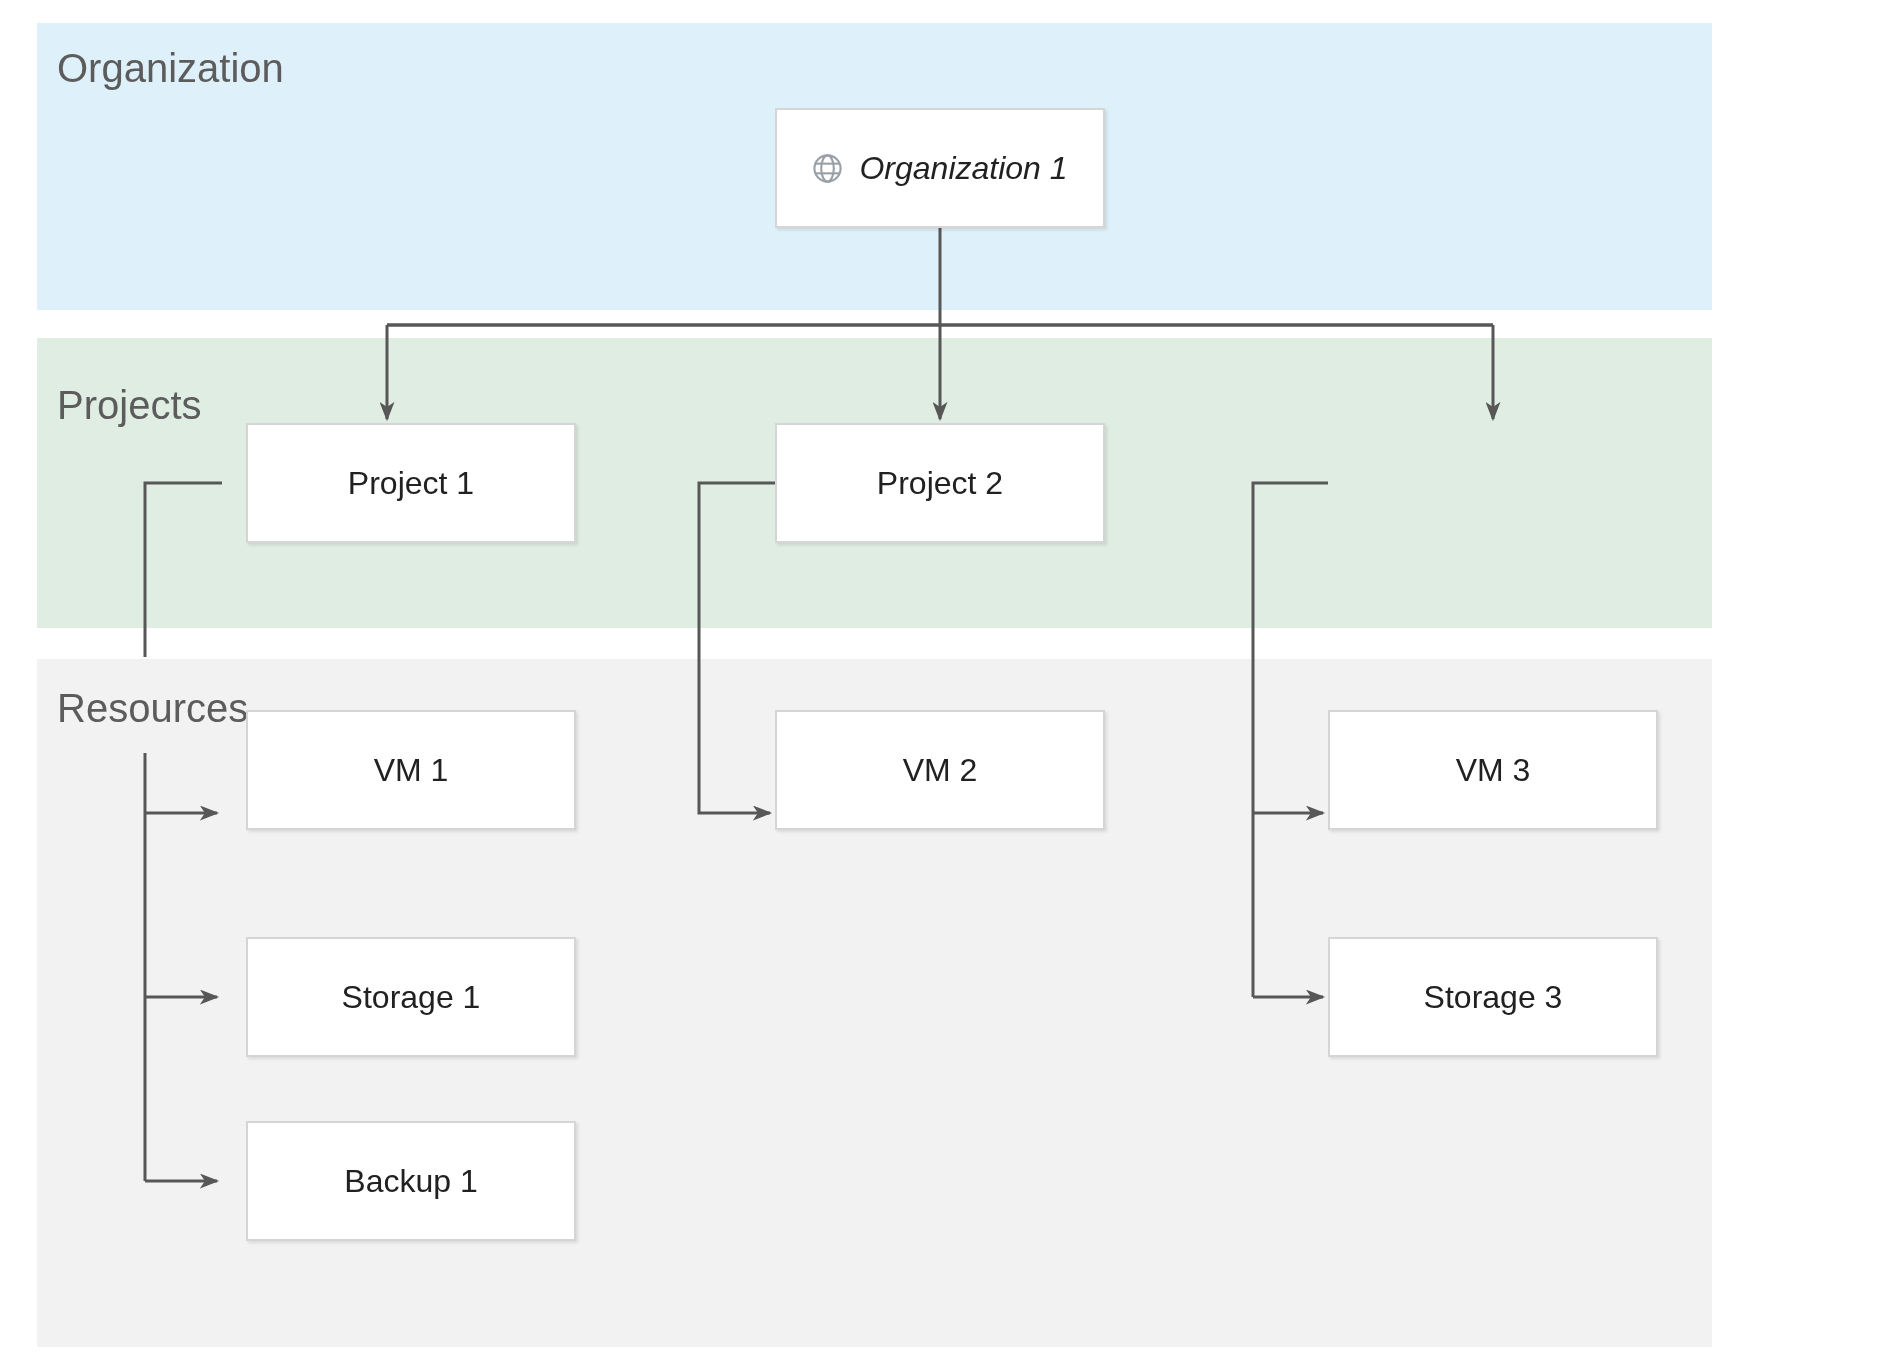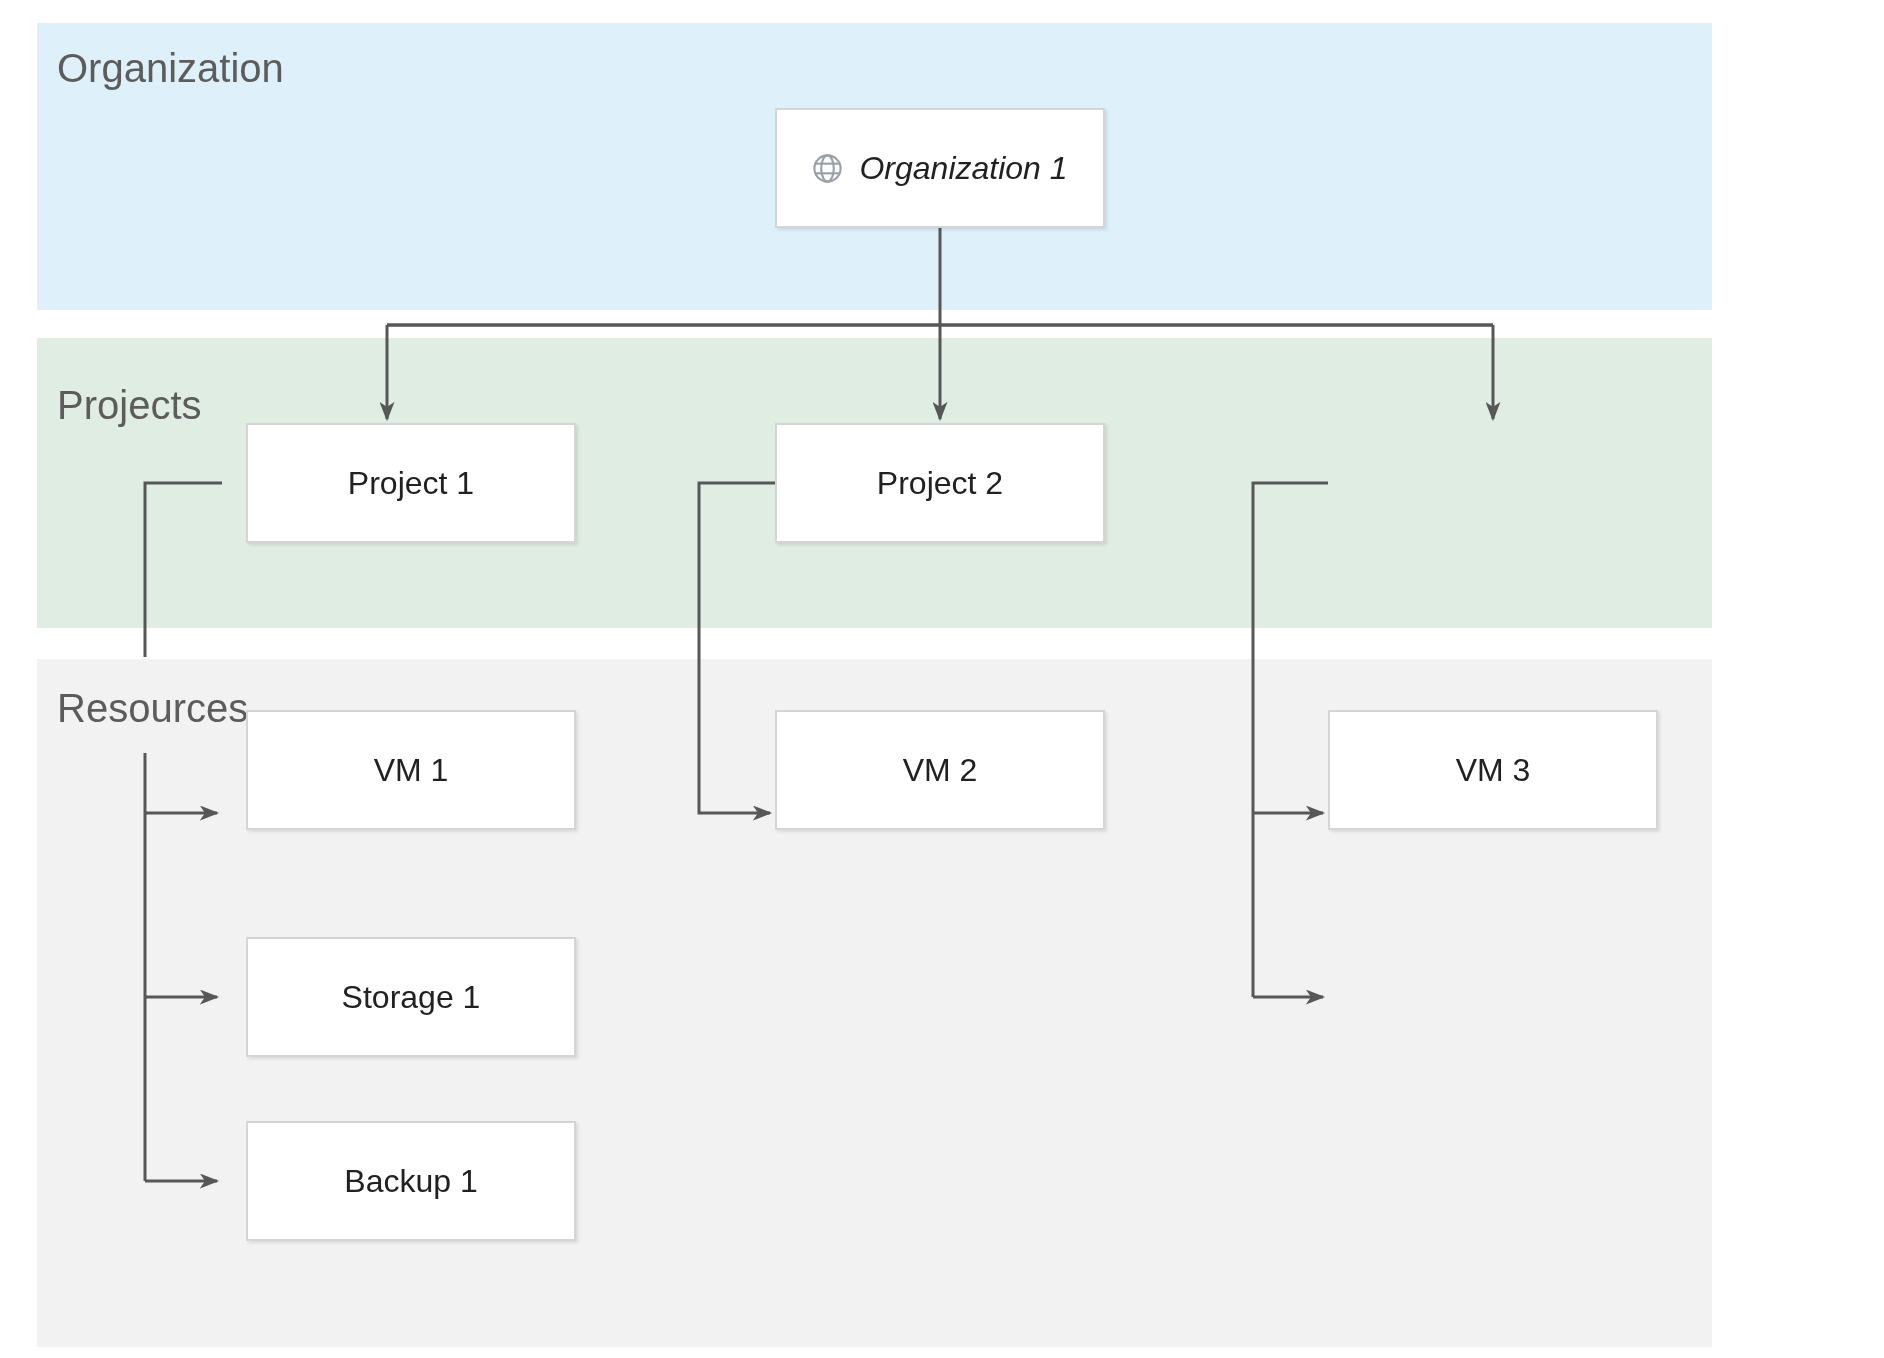--- a/index.html
+++ b/index.html
@@ -171,14 +171,17 @@
     <span>Backup 1</span>
   </div>
 
   <div class="node col-2 row-vm">
     <span>VM 2</span>
   </div>
 
   <div class="node col-3 row-vm">
     <span>VM 3</span>
   </div>
+  <div class="node col-3 row-storage">
+    <span>Storage 3</span>
+  </div>
 
 </div>
 
 </body></html>

